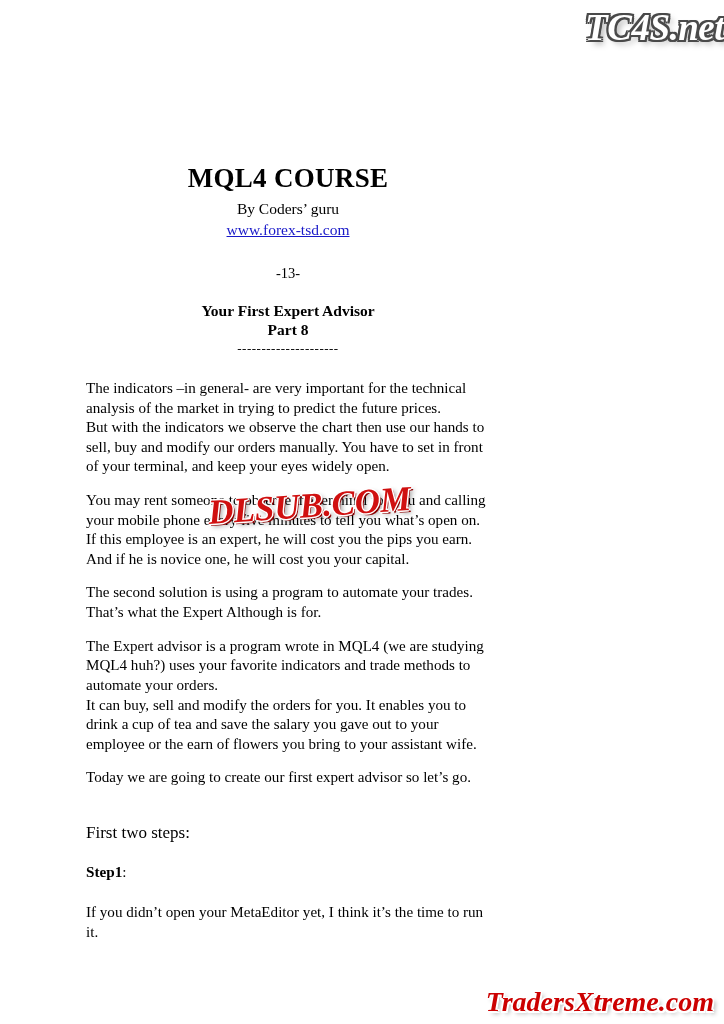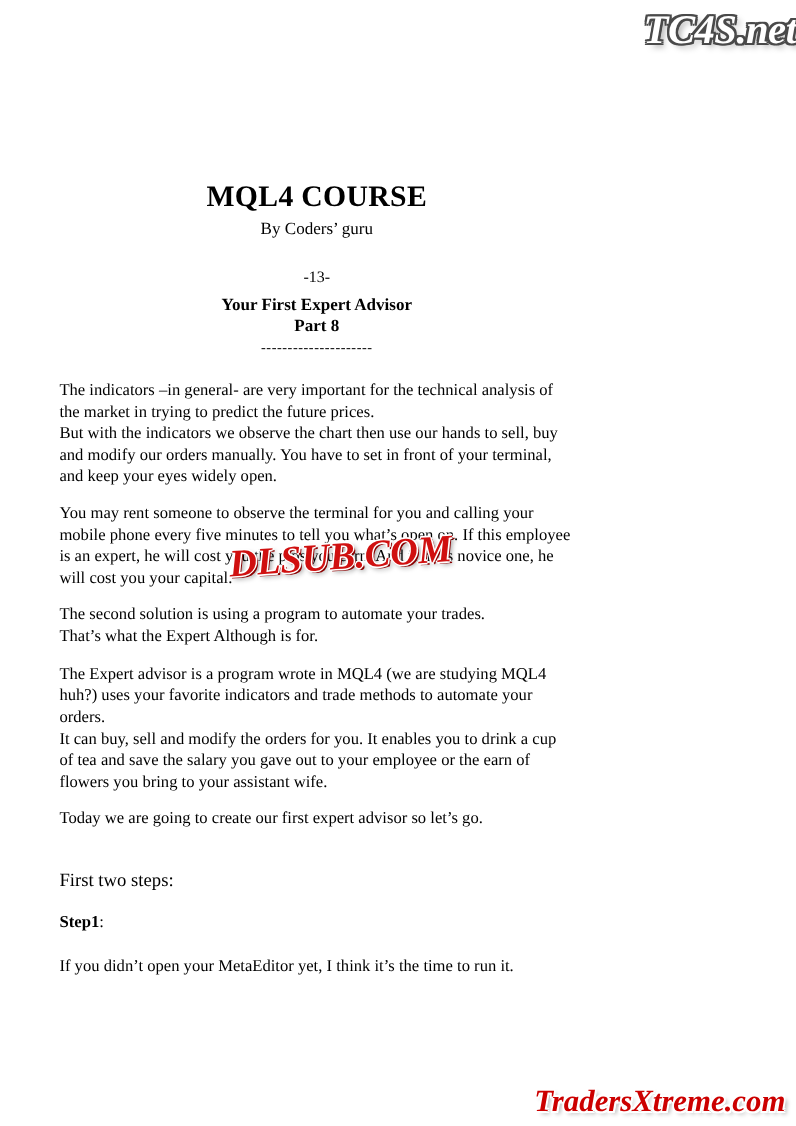--- a/index.html
+++ b/index.html
@@ -66,21 +66,21 @@
     z-index: 5;
   }
 
   
   .page {
     position: absolute;
     top: 0; left: 0;
     width: 576px;
     height: 1024px;
     box-sizing: border-box;
-    padding: 0 54px;
+    padding: 0 86px;
   }
 
   .doc-title {
     margin: 0;
     padding-top: 163px;
     text-align: center;
     font-size: 27px;
     font-weight: bold;
     letter-spacing: 0.3px;
   }
@@ -101,21 +101,21 @@
 
   .lesson-number {
     text-align: center;
     font-size: 14.5px;
     margin-top: 26px;
   }
   .lesson-title {
     text-align: center;
     font-size: 15.5px;
     font-weight: bold;
-    margin-top: 8px;
+    margin-top: 20px;
   }
   .lesson-part {
     text-align: center;
     font-size: 15.5px;
     font-weight: bold;
     margin-top: 1px;
   }
   .divider-dashes {
     text-align: center;
     font-size: 13px;
@@ -156,20 +156,23 @@
 </style>
 </head>
 <body>
 
 <div class="page">
 
   <h1 class="doc-title">MQL4 COURSE</h1>
 
   <div class="doc-author">By Coders’ guru</div>
 
+  <div class="doc-link">
+    <a href="#">www.forex-tsd.com</a>
+  </div>
 
   <div class="lesson-number">-13-</div>
   <div class="lesson-title">Your First Expert Advisor</div>
   <div class="lesson-part">Part 8</div>
   <div class="divider-dashes">---------------------</div>
 
 
   <div class="body-block">
     <p>The indicators –in general- are very important for the technical analysis of the market in trying to predict the future prices.</p>
     <p>But with the indicators we observe the chart then use our hands to sell, buy and modify our orders manually. You have to set in front of your terminal, and keep your eyes widely open.</p>

